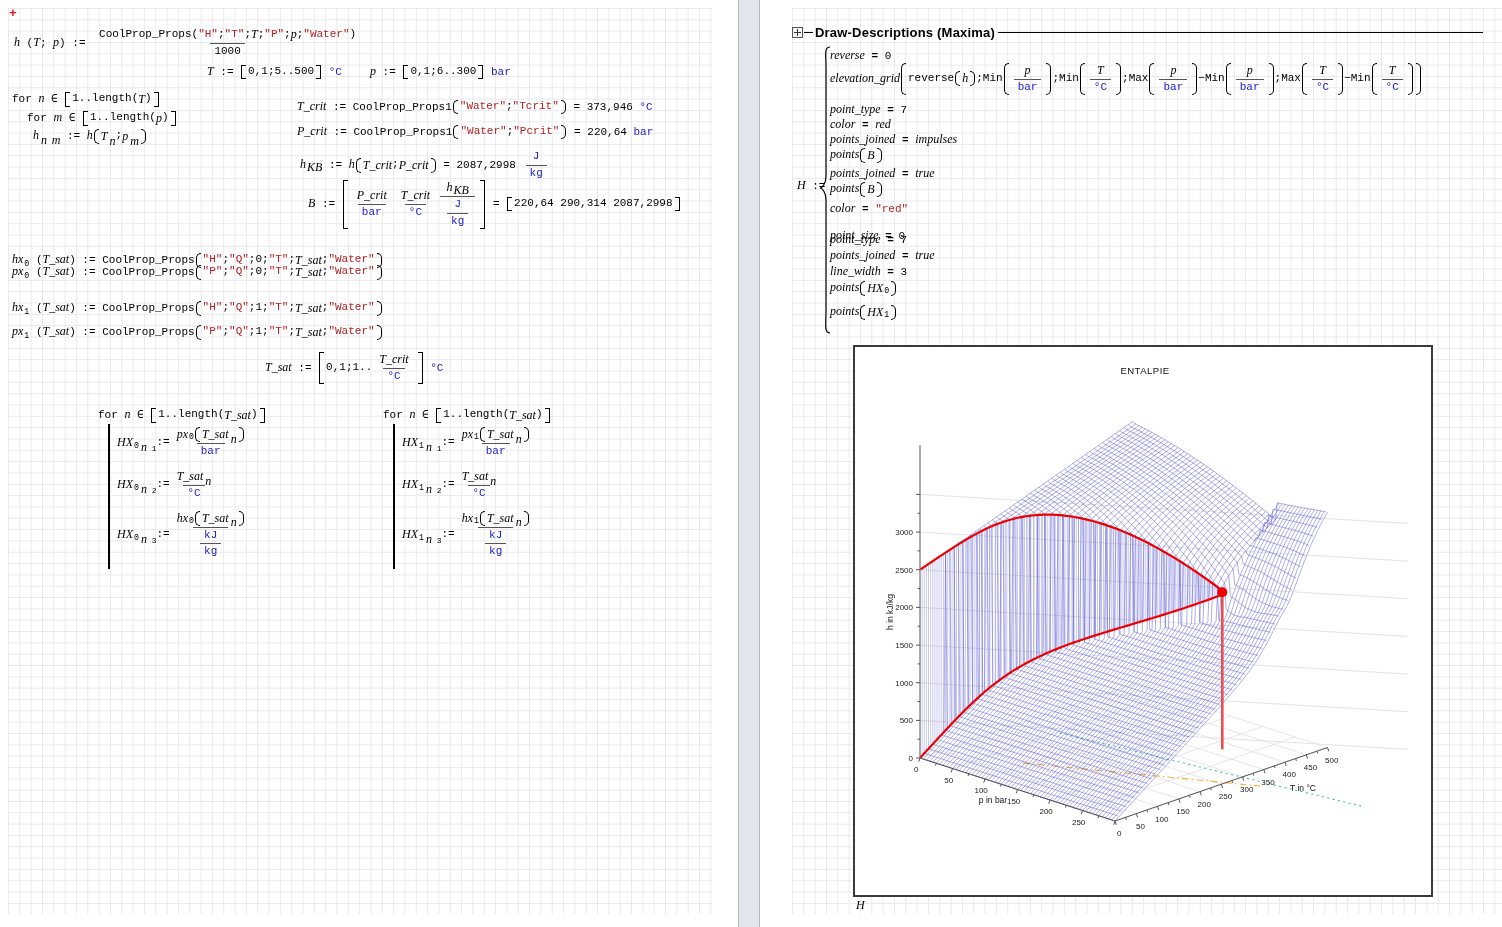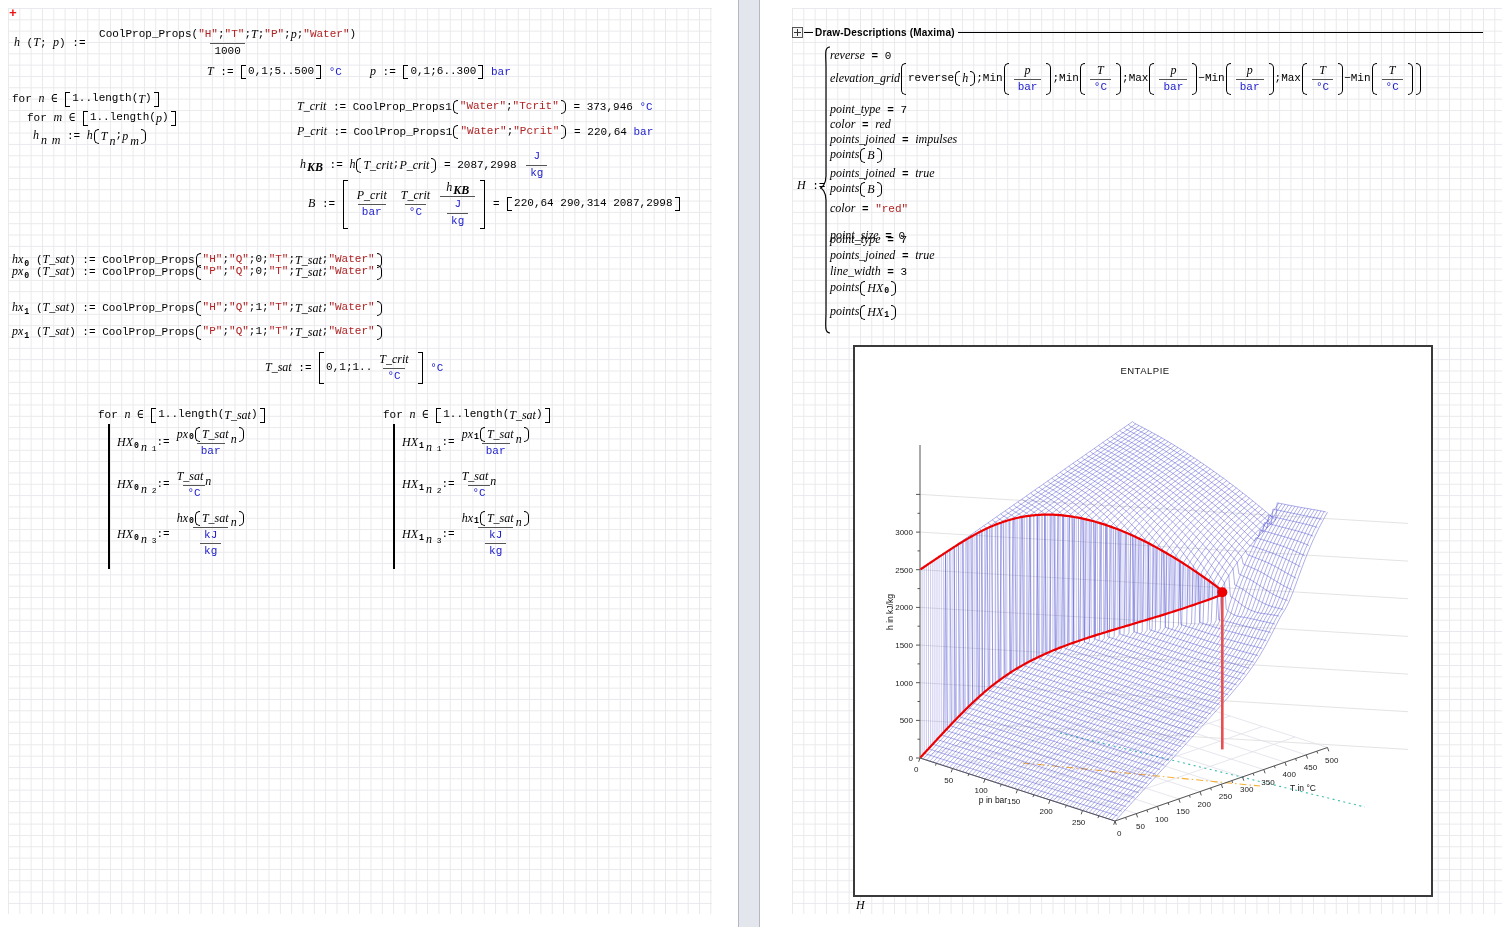--- a/index.html
+++ b/index.html
@@ -35,30 +35,30 @@
   .fnum{padding:0 4px 1px 4px;display:inline-flex;align-items:center;}
   .fden{border-top:1.2px solid #555;padding:1px 4px 0 4px;display:inline-flex;align-items:center;}
   .grp{display:inline-flex;align-items:stretch;vertical-align:middle;margin:0 1px;}
   .gc{display:inline-flex;align-items:center;padding:0 2px;}
   .qb{width:4px;}
   .qb.l{border:1.4px solid #000;border-right:none;}
   .qb.r{border:1.4px solid #000;border-left:none;}
   .pb{width:4px;}
   .pb.l{border:1.2px solid #000;border-right:none;border-radius:8px 0 0 8px;}
   .pb.r{border:1.2px solid #000;border-left:none;border-radius:0 8px 8px 0;}
-  .sb{font-size:75%;position:relative;top:.38em;margin-left:1px;font-weight:bold;}
+  .sb{font-size:75%;position:relative;top:.38em;margin-left:1px;}
   .sb2{font-size:72%;position:relative;top:.62em;margin-left:2px;}
 
   
   #section-header{position:absolute;left:792px;top:26px;width:691px;display:flex;align-items:center;height:12px;}
   #collapse-icon{width:9px;height:9px;border:1px solid #555;background:#f4f4f4;position:relative;flex:none;}
   #collapse-icon:before{content:"";position:absolute;left:1px;right:1px;top:4px;border-top:1px solid #333;}
   #collapse-icon:after{content:"";position:absolute;top:1px;bottom:1px;left:4px;border-left:1px solid #333;}
   .hdash{width:9px;border-top:1px solid #000;margin:0 1px;flex:none;}
-  #section-label{font-family:"Liberation Sans","DejaVu Sans",sans-serif;font-size:10px;font-weight:bold;
+  #section-label{font-family:"Liberation Sans","DejaVu Sans",sans-serif;font-size:13px;font-weight:bold;
      letter-spacing:.2px;padding:0 3px 0 1px;white-space:nowrap;}
   .hline{flex:1;border-top:1px solid #000;}
 
   
   #plot-box{position:absolute;left:853px;top:345px;width:580px;height:552px;background:#fff;
      border:2px solid #3a3a3a;box-sizing:border-box;}
   #plot-var-label{position:absolute;left:856px;top:898px;font-family:"Liberation Serif",serif;
      font-style:italic;font-size:12px;}
 </style>
 </head>

